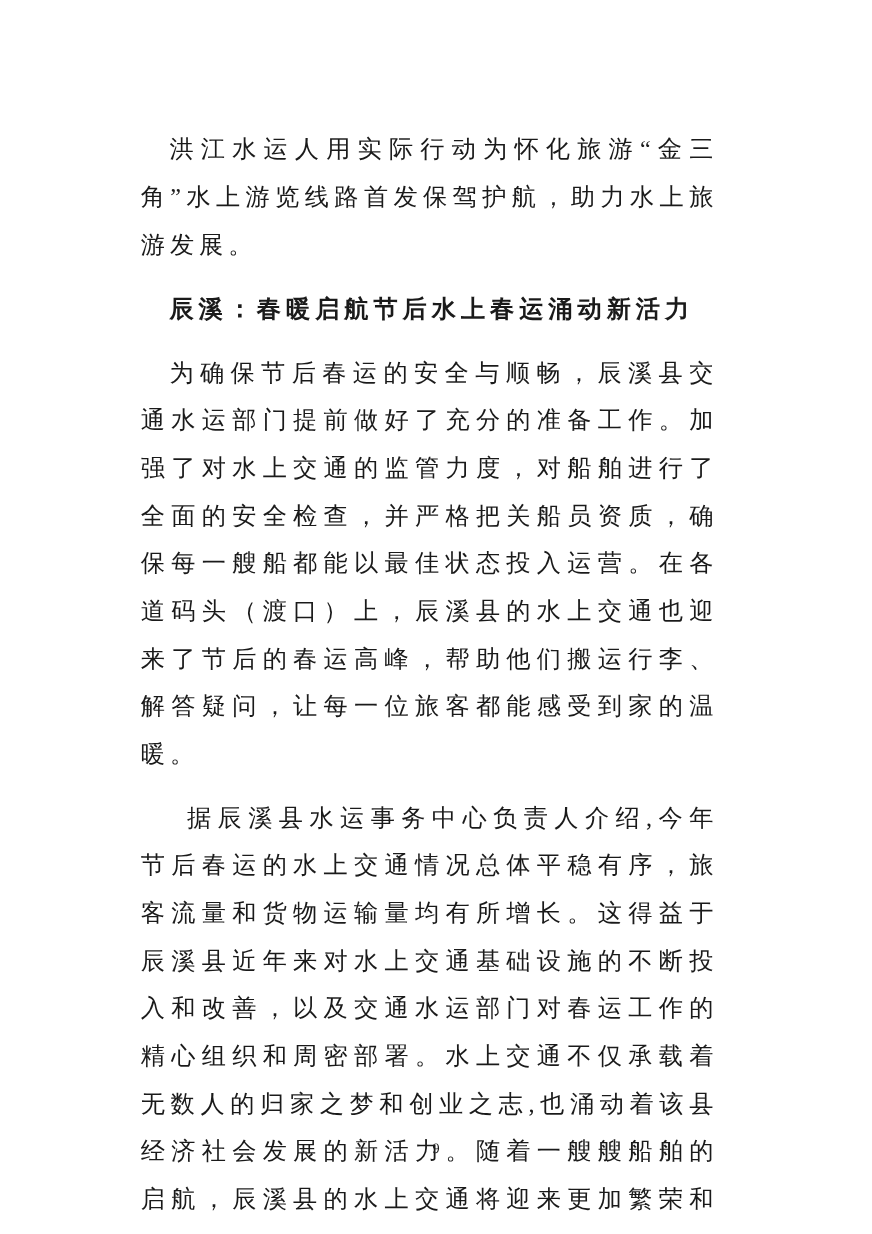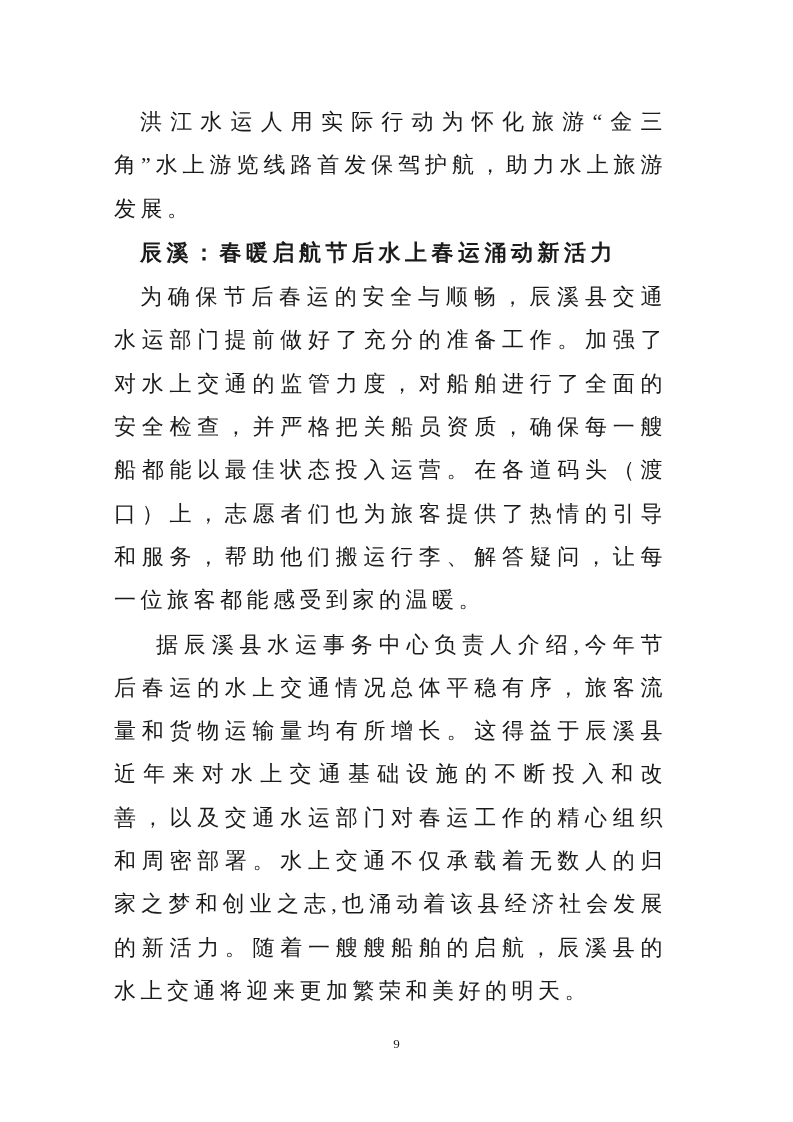--- a/index.html
+++ b/index.html
@@ -21,21 +21,21 @@
     position: absolute;
     left: 113px;
     top: 99px;
     width: 555px;
     font-size: 22px;
     line-height: 43.3px;
     letter-spacing: 4.5px;
     text-align: justify;
   }
   .para {
-    margin: 1px;
+    margin: 15px;
     padding: 0;
     text-indent: 26px;
   }
   .para-deep-indent {
     text-indent: 42px;
   }
   .heading {
     font-weight: bold;
     font-family: Liberation Serif, serif;
   }
@@ -50,17 +50,17 @@
     color: #1a1a1a;
   }
 </style>
 </head>
 <body>
 
 <div class="page">
   <div class="content">
     <p class="para">洪江水运人用实际行动为怀化旅游“金三角”水上游览线路首发保驾护航，助力水上旅游发展。</p>
     <p class="para heading">辰溪：春暖启航节后水上春运涌动新活力</p>
-    <p class="para">为确保节后春运的安全与顺畅，辰溪县交通水运部门提前做好了充分的准备工作。加强了对水上交通的监管力度，对船舶进行了全面的安全检查，并严格把关船员资质，确保每一艘船都能以最佳状态投入运营。在各道码头（渡口）上，志愿者们也为旅客提供了热情的引导和服务，帮助他们搬运行李、解答疑问，让每一位旅客都能感受到家的温暖。</p>
+    <p class="para">为确保节后春运的安全与顺畅，辰溪县交通水运部门提前做好了充分的准备工作。加强了对水上交通的监管力度，对船舶进行了全面的安全检查，并严格把关船员资质，确保每一艘船都能以最佳状态投入运营。在各道码头（渡口）上，辰溪县的水上交通也迎来了节后的春运高峰，帮助他们搬运行李、解答疑问，让每一位旅客都能感受到家的温暖。</p>
     <p class="para para-deep-indent"><span>据辰溪县水运事务中心负责人介绍,今年节后春运的水上交通情况总体平稳有序，旅客流量和货物运输量均有所增长。这得益于辰溪县近年来对水上交通基础设施的不断投入和改善，以及交通水运部门对春运工作的精心组织和周密部署。水上交通不仅承载着无数人的归家之梦和创业之志,也涌动着该县经济社会发展的新活力。随着一艘艘船舶的启航，辰溪县的水上交通将迎来更加繁荣和美好的明天。</span></p>
   </div>
   <div class="footer">9</div>
 </div>
 
 </body></html>

